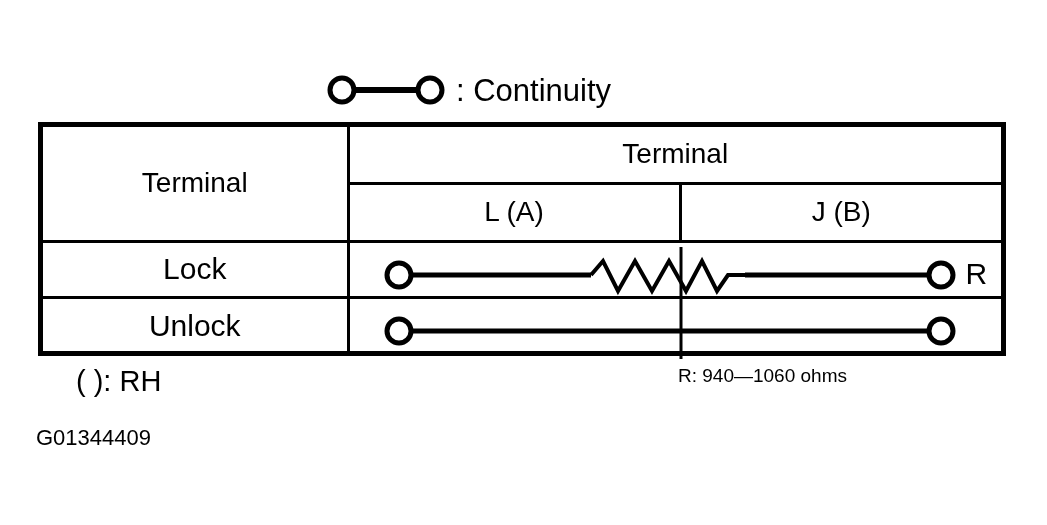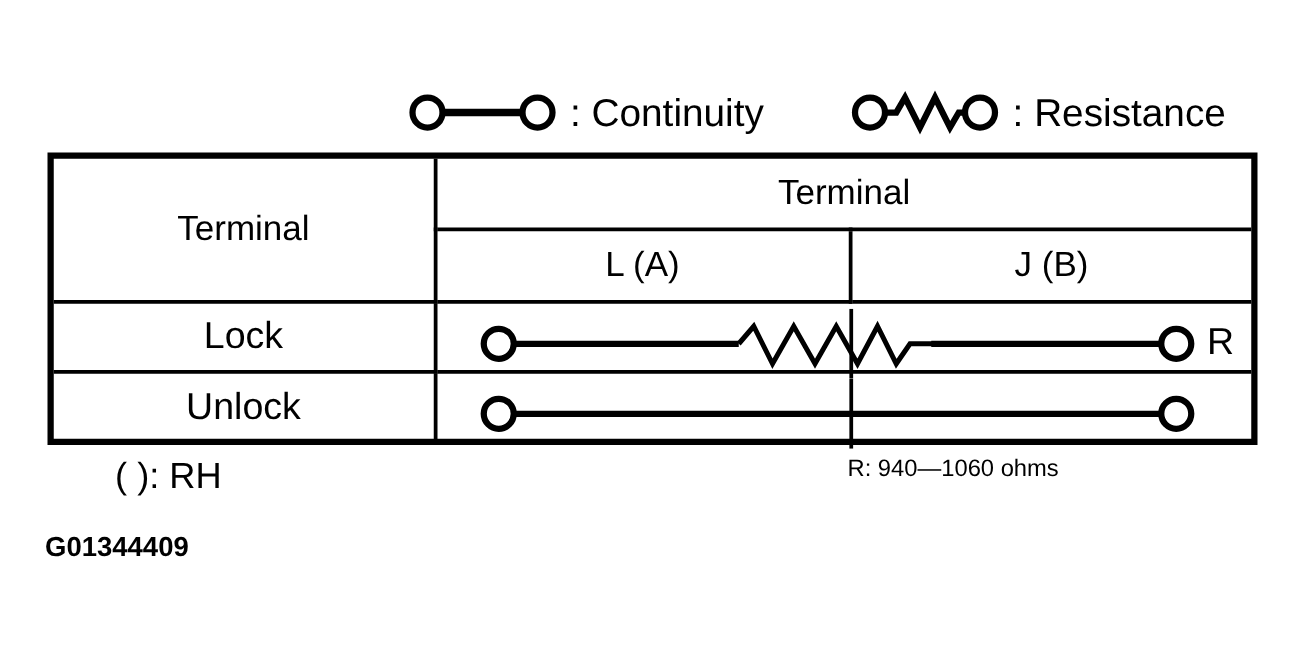--- a/index.html
+++ b/index.html
@@ -100,66 +100,58 @@
   }
   .r-label {
     position: absolute;
     font-size: 30px;
     line-height: 1;
   }
 
   
   #note-left {
     position: absolute;
-    left: 92px;
+    left: 76px;
     top: 365px;
     font-size: 29px;
     white-space: nowrap;
   }
   #note-right {
     position: absolute;
     left: 678px;
     top: 365px;
     font-size: 19px;
     white-space: nowrap;
   }
   #figure-id {
     position: absolute;
     left: 36px;
     top: 425px;
     font-size: 22px;
-    font-weight: bold;
+    font-weight: normal;
     letter-spacing: 0px;
     white-space: nowrap;
   }
 </style>
 </head>
 <body>
 
 <div id="legend">
 
   <div class="legend-group">
     <svg class="legend-symbol" width="122" height="40" viewBox="0 0 122 40">
       <line x1="20" y1="20" x2="102" y2="20" stroke="#000" stroke-width="6"></line>
       <circle cx="17" cy="20" r="12" fill="#fff" stroke="#000" stroke-width="5"></circle>
       <circle cx="105" cy="20" r="12" fill="#fff" stroke="#000" stroke-width="5"></circle>
     </svg>
     <span class="legend-text">: Continuity</span>
   </div>
 
   <div class="legend-gap"></div>
 
-  <div class="legend-group">
-    <svg class="legend-symbol" width="122" height="40" viewBox="0 0 122 40">
-      <path d="M 29 20 L 38 20 L 45 8 L 57 32 L 69 8 L 81 32 L 88 20 L 97 20" fill="none" stroke="#000" stroke-width="5" stroke-linejoin="miter" stroke-linecap="butt"></path>
-      <circle cx="17" cy="20" r="12" fill="#fff" stroke="#000" stroke-width="5"></circle>
-      <circle cx="105" cy="20" r="12" fill="#fff" stroke="#000" stroke-width="5"></circle>
-    </svg>
-    <span class="legend-text">: Resistance</span>
-  </div>
 
 </div>
 
 <div id="chart-table">
   <table>
     <colgroup>
       <col class="col-position">
       <col class="col-la">
       <col class="col-jb">
     </colgroup>

